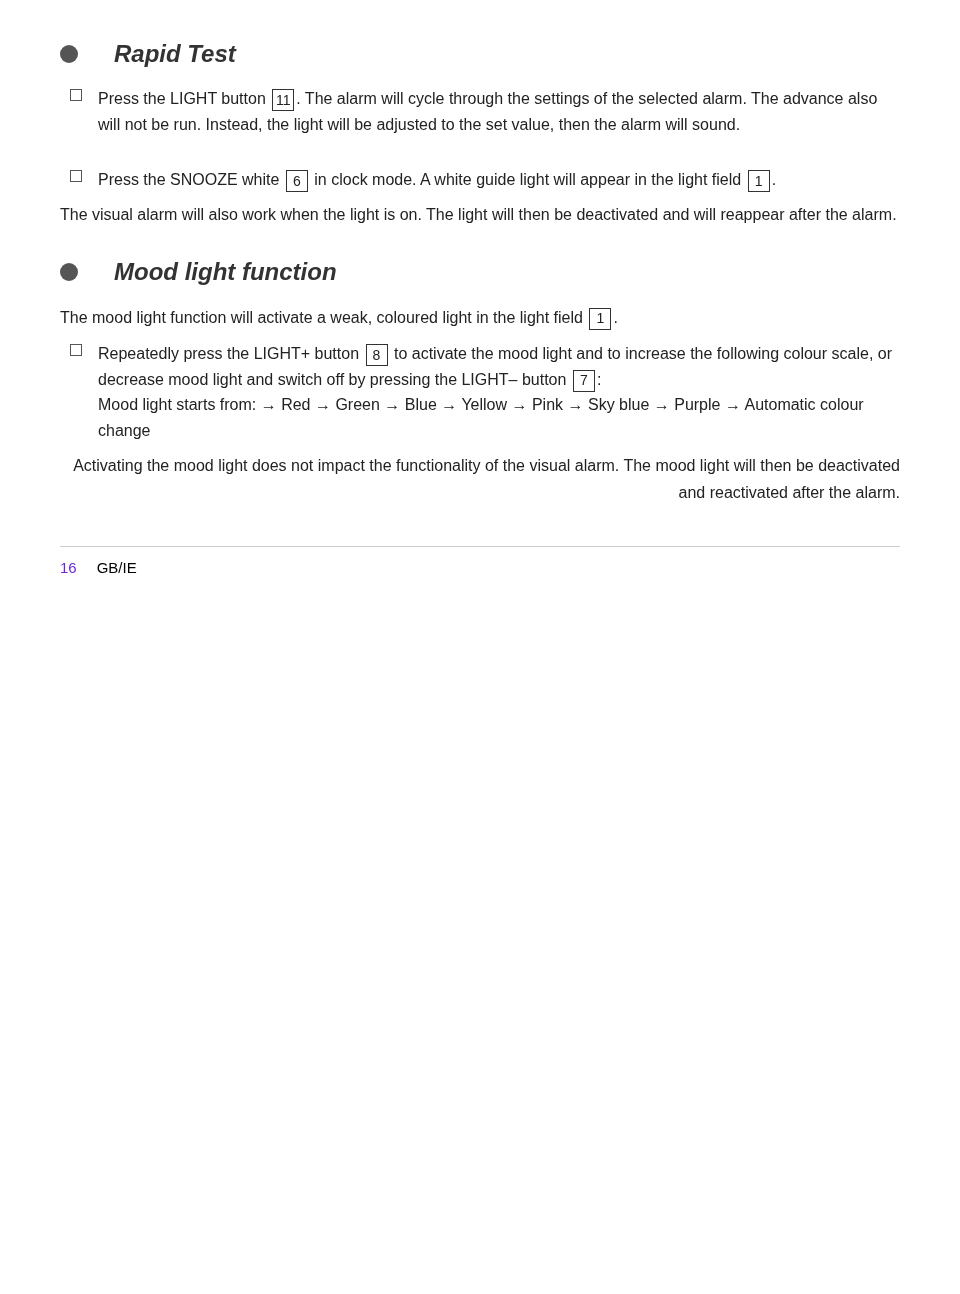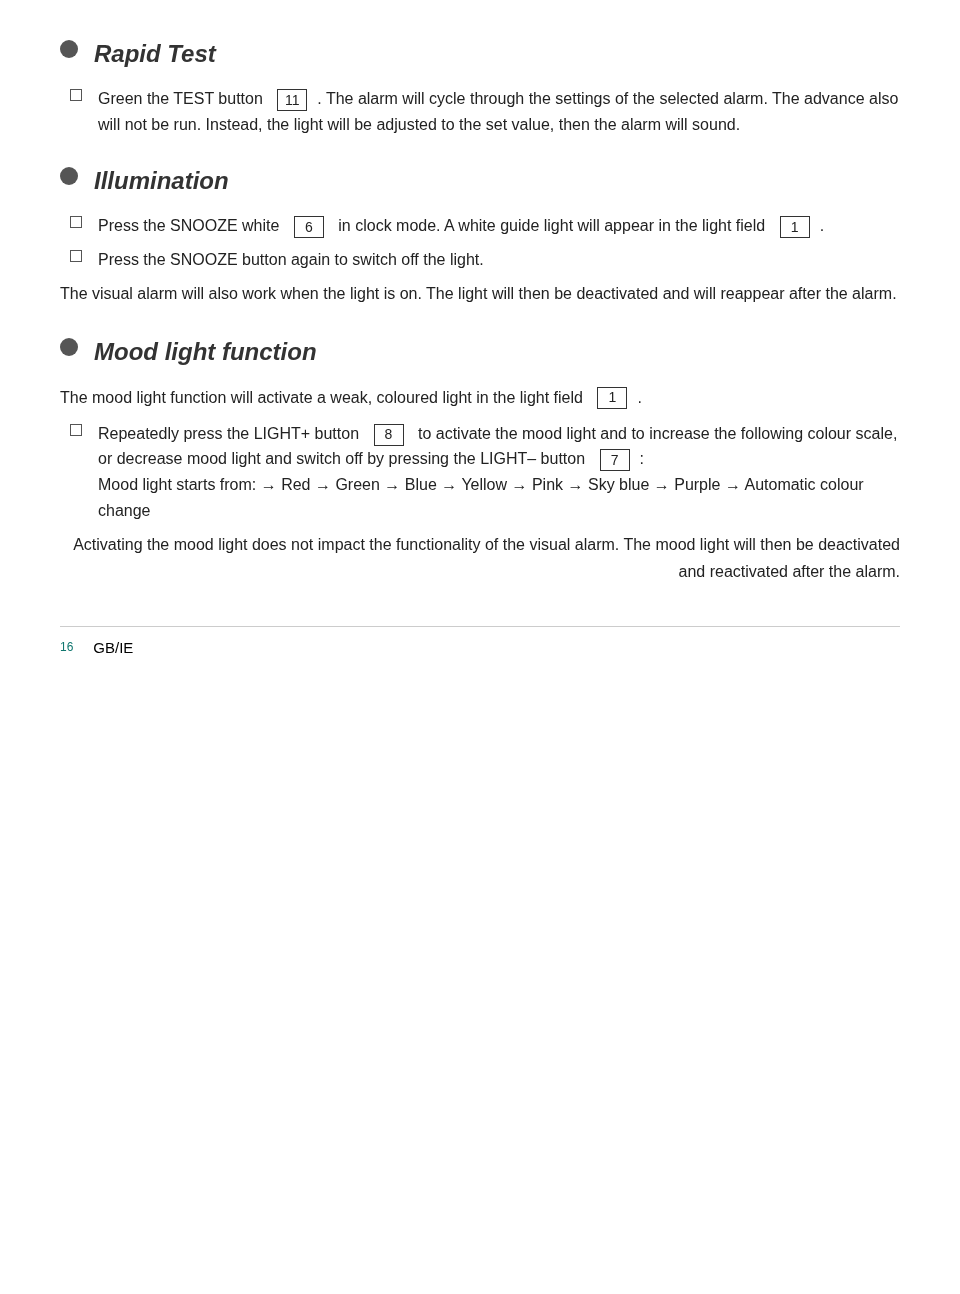--- a/index.html
+++ b/index.html
@@ -17,22 +17,23 @@
       min-height: 1294px;
       padding: 40px 60px 40px 60px;
     }
 
     .section {
       margin-bottom: 30px;
     }
 
     .section-header {
       display: flex;
-      align-items: flex-start;
+      align-items: center;
       margin-bottom: 18px;
+      gap: 20px;
     }
 
     .bullet-circle {
       width: 18px;
       height: 18px;
       background: #555555;
       border-radius: 50%;
       margin-right: 16px;
       flex-shrink: 0;
     }
@@ -72,43 +73,43 @@
     .list-text {
       line-height: 1.6;
       flex: 1;
     }
 
     .inline-box {
       display: inline-flex;
       align-items: center;
       justify-content: center;
       border: 1.5px solid #333;
-      width: 30px;
+      width: 22px;
       height: 22px;
       font-size: 14px;
-      margin: 0 10px;
+      margin: 0 2px;
       vertical-align: middle;
     }
 
     .para-text {
       line-height: 1.7;
       margin-bottom: 10px;
     }
 
     .footer-bar {
       border-top: 1px solid #cccccc;
       margin-top: 40px;
       padding-top: 12px;
       display: flex;
       align-items: center;
     }
 
     .footer-page {
-      font-size: 12px;
-      color: #0f766e;
+      font-size: 15px;
+      color: #6d28d9;
       margin-right: 20px;
     }
 
     .footer-locale {
       font-size: 15px;
       color: #000000;
     }
   </style>
 </head>
 <body>
@@ -116,45 +117,37 @@
 <div class="section">
   <div class="section-header">
     <div class="bullet-circle"></div>
     <span class="section-title">Rapid Test</span>
   </div>
 
 
   <div class="list-item">
     <div class="checkbox"></div>
     <span class="list-text">
-      <span>Green the TEST button</span>
+      <span>Press the LIGHT button</span>
       <span class="inline-box">11</span><span>. The alarm will cycle through the settings of the selected alarm. The advance also will not be run. Instead, the light will be adjusted to the set value, then the alarm will sound.</span>
     </span>
   </div>
 </div>
 
 <div class="section">
-  <div class="section-header">
-    <div class="bullet-circle"></div>
-    <span class="section-title">Illumination</span>
-  </div>
 
   <div class="list-item">
     <div class="checkbox"></div>
     <span class="list-text">
       <span>Press the SNOOZE white</span>
       <span class="inline-box">6</span><span> in clock mode. A white guide light will appear in the light field</span>
       <span class="inline-box">1</span><span>.</span>
     </span>
   </div>
 
-  <div class="list-item">
-    <div class="checkbox"></div>
-    <span class="list-text">Press the SNOOZE button again to switch off the light.</span>
-  </div>
 
   <div class="para-text" style="margin-top: 6px;">The visual alarm will also work when the light is on. The light will then be deactivated and will reappear after the alarm.</div>
 </div>
 
 <div class="section">
   <div class="section-header">
     <div class="bullet-circle"></div>
     <span class="section-title">Mood light function</span>
   </div>
 

